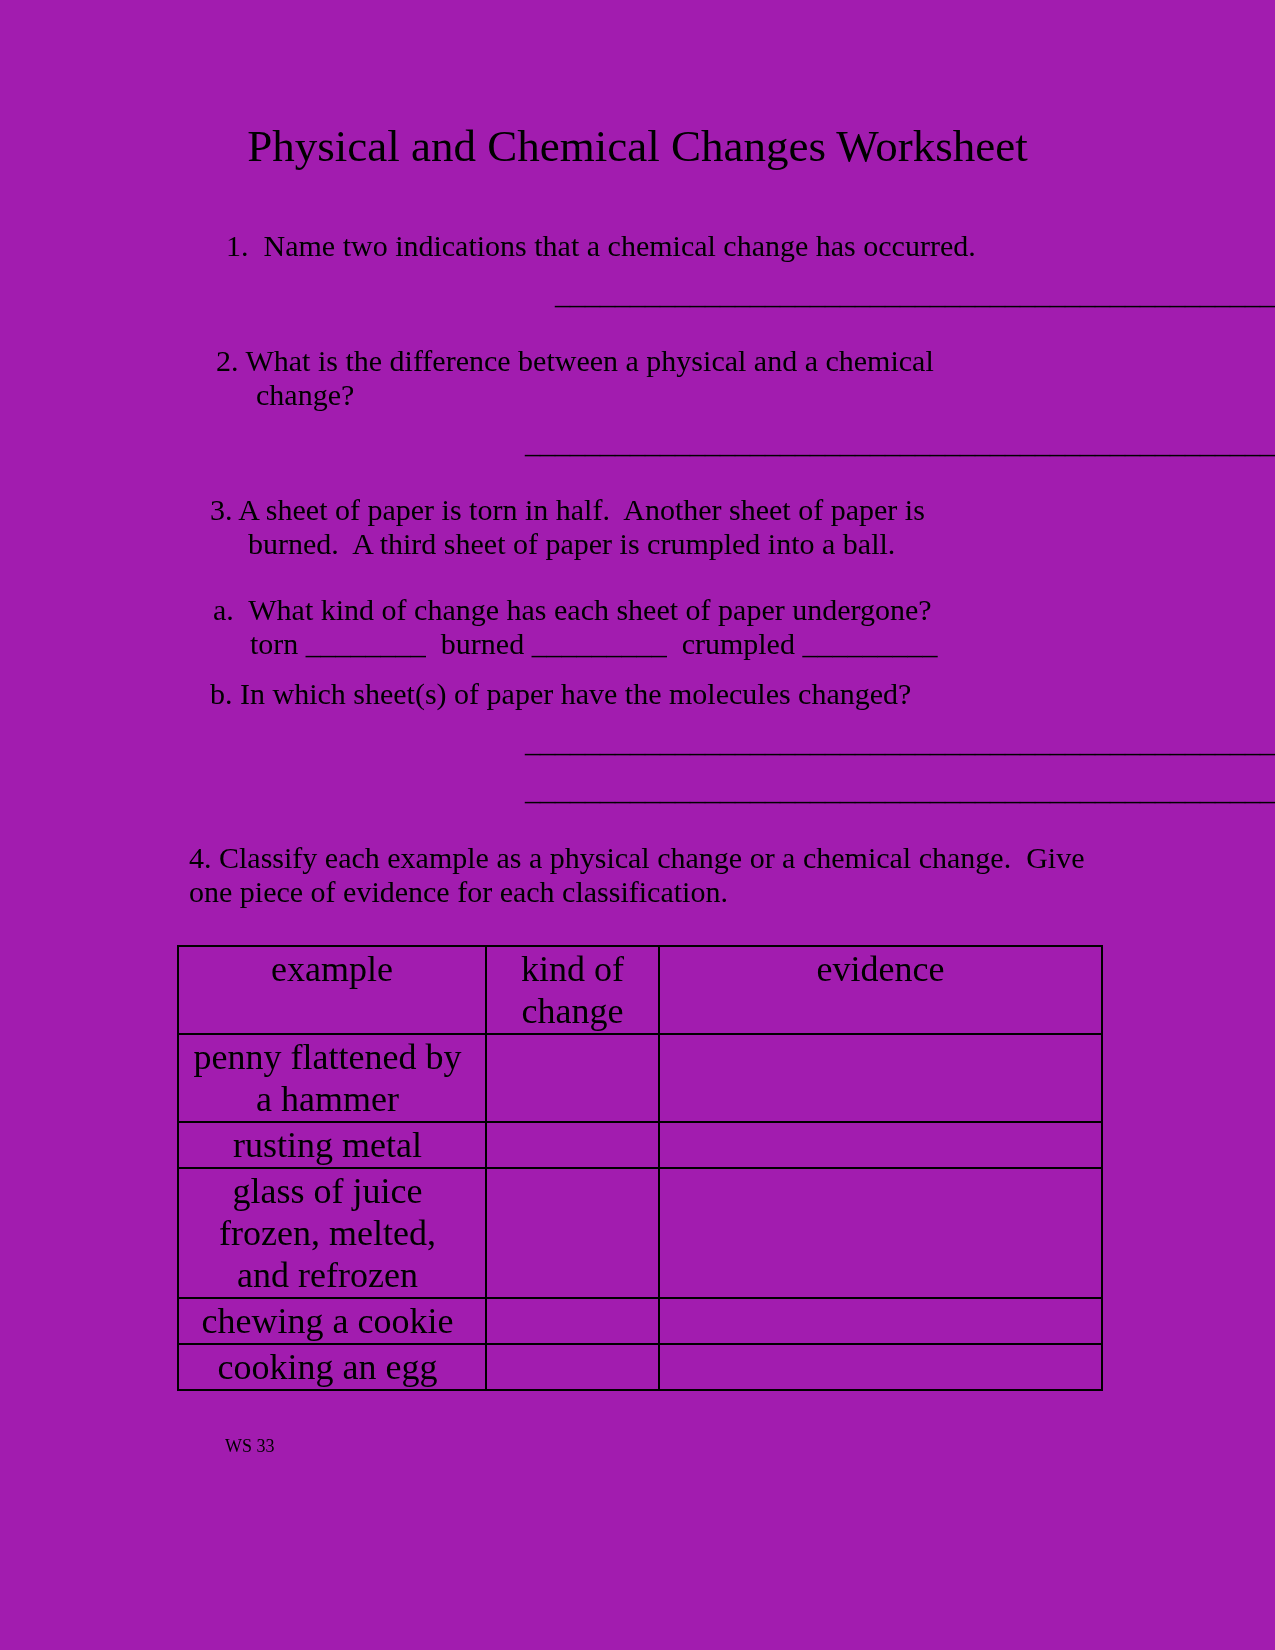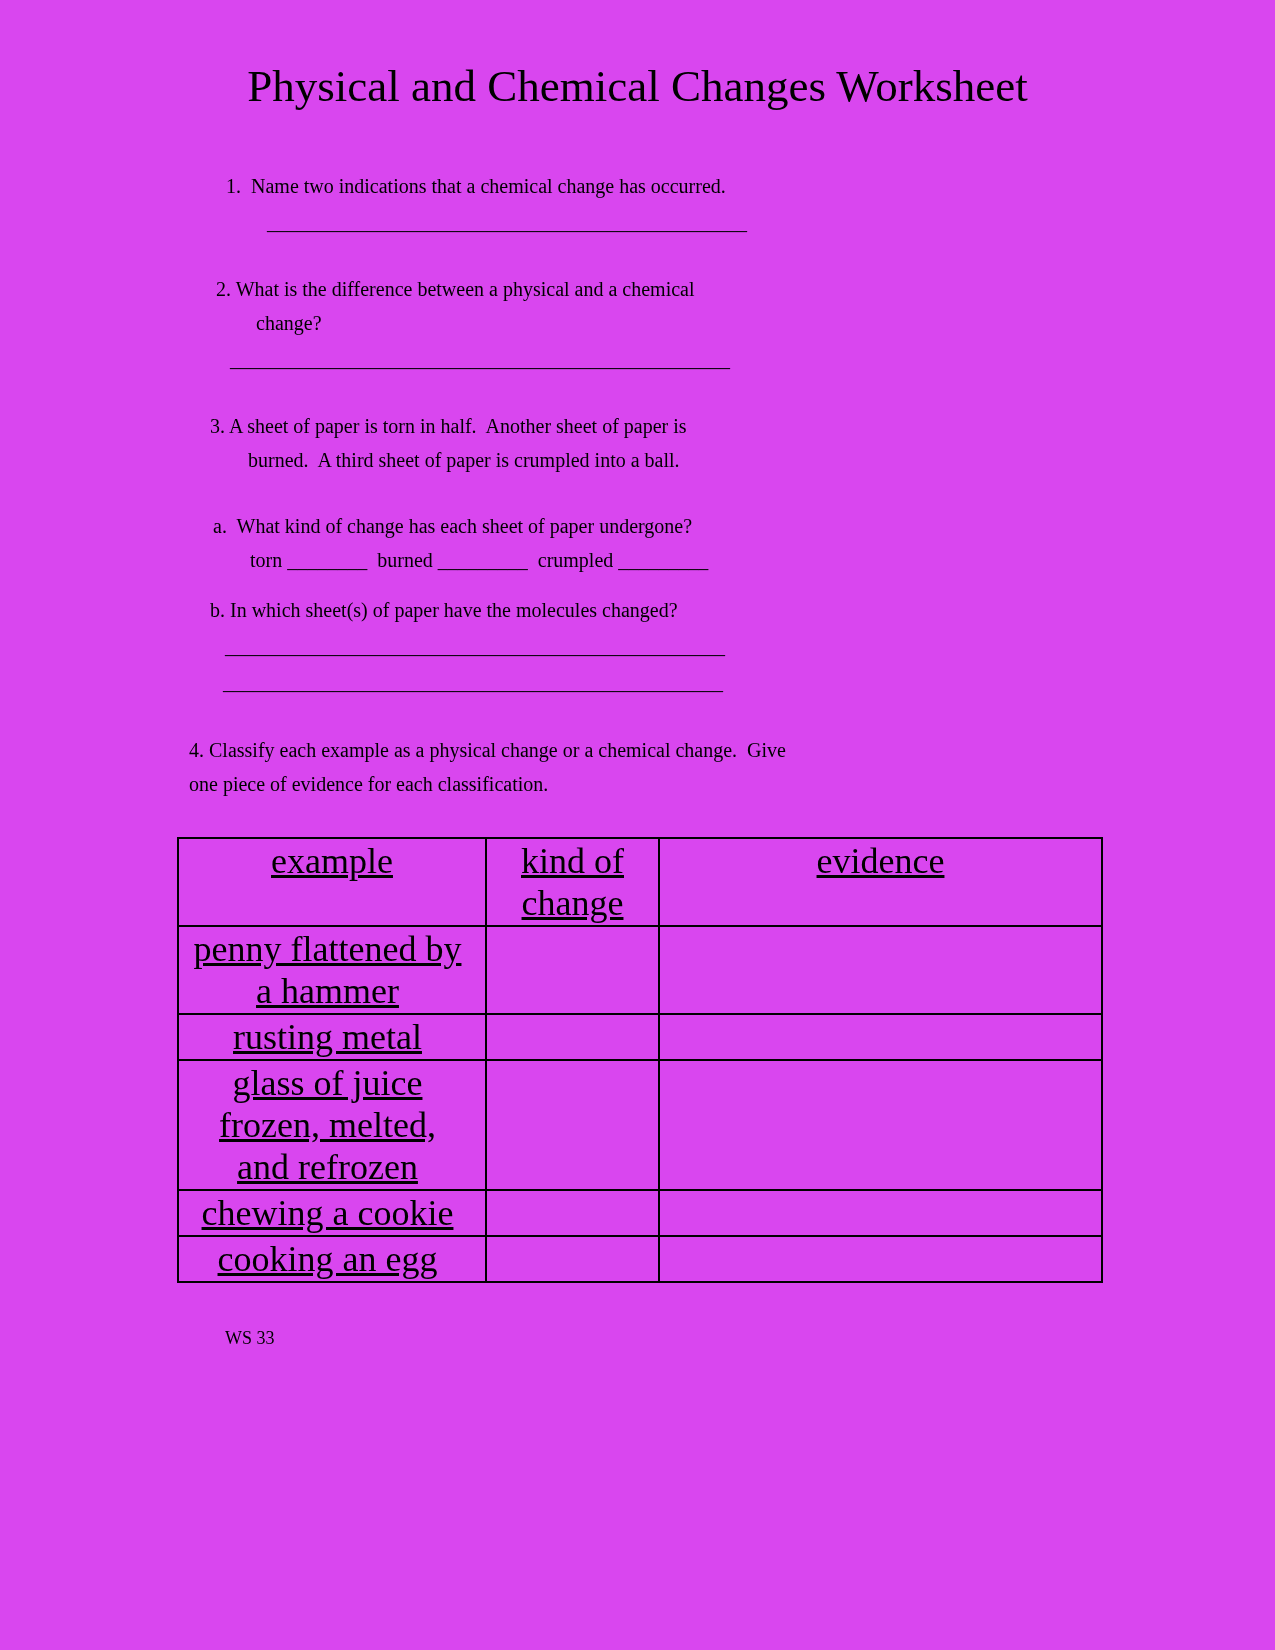--- a/index.html
+++ b/index.html
@@ -1,38 +1,38 @@
 <!DOCTYPE html>
 <html><head>
 <meta charset="utf-8">
 <style>
   html, body { margin: 0; padding: 0; background: #e8e8e8; }
   .page {
     position: relative;
     width: 1275px;
     height: 1650px;
     margin: 0 auto;
-    background: #d946ef;
+    background: #a21caf;
     color: #000000;
     font-family: "Liberation Serif", "DejaVu Serif", serif;
     box-sizing: border-box;
-    padding-top: 60px;
+    padding-top: 120px;
     overflow: hidden;
   }
   .title {
     margin: 0;
     font-size: 45px;
     font-weight: normal;
     line-height: 52px;
     text-align: center;
     white-space: pre;
   }
-  .q { font-size: 20px; }
+  .q { font-size: 30px; }
   .line { line-height: 34px; white-space: pre; }
-  .blank { margin-top: 2px; letter-spacing: 0; }
+  .blank { margin-top: 14px; letter-spacing: 0; text-align: right; }
 
   .q1 { margin: 57px 0 0 226px; }
   .q1 .blank { margin-left: 41px; }
 
   .q2 { margin: 33px 0 0 216px; }
   .q2 .l2 { margin-left: 40px; }
   .q2 .blank { margin-left: 14px; }
 
   .q3 { margin: 33px 0 0 210px; }
   .q3 .l2 { margin-left: 38px; }
@@ -47,21 +47,20 @@
   .qc .blank { margin-left: 13px; }
 
   .q4 { margin: 34px 0 0 189px; }
 
   table.classify {
     margin: 36px 0 0 177px;
     border-collapse: collapse;
     table-layout: fixed;
     width: 924px;
     font-size: 36px;
-    text-decoration: underline;
   }
   table.classify col.c1 { width: 308px; }
   table.classify col.c2 { width: 173px; }
   table.classify col.c3 { width: 443px; }
   table.classify th, table.classify td {
     border: 2px solid #000000;
     vertical-align: top;
     line-height: 42px;
   }
   table.classify th {

